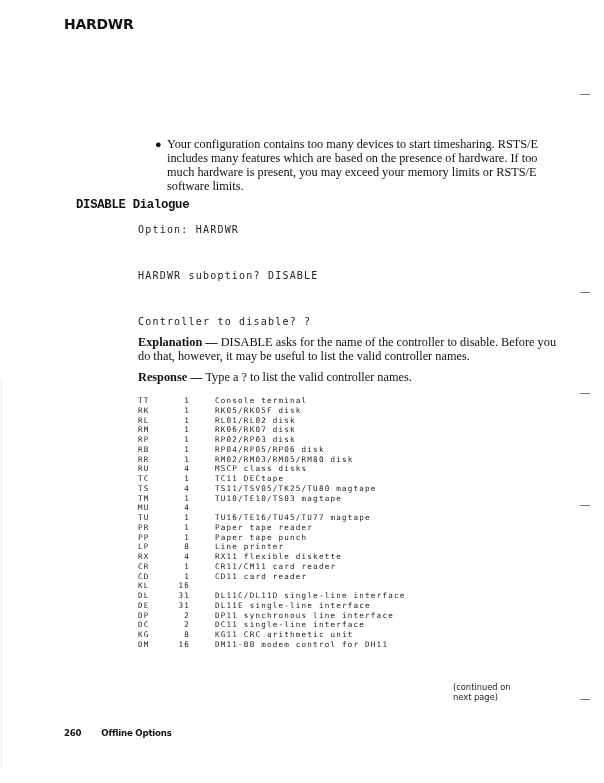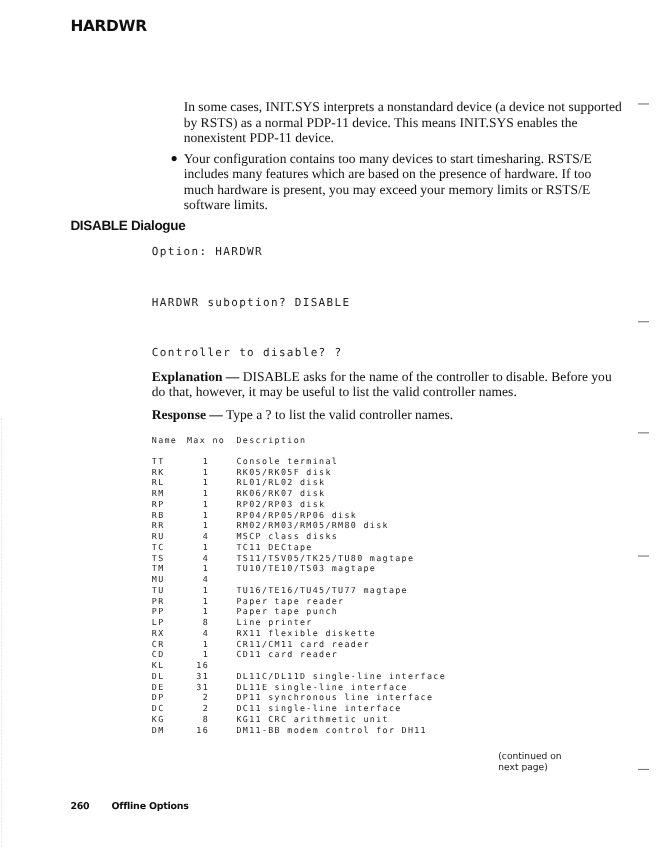--- a/index.html
+++ b/index.html
@@ -3,21 +3,21 @@
   <meta charset="utf-8">
   <style>
     html, body { margin: 0; padding: 0; background: #ffffff; }
     body { width: 604px; height: 783px; position: relative; overflow: hidden; color: #111; }
     .page { position: absolute; left: 0; top: 0; width: 520px; height: 783px; }
     .running-head { position: absolute; left: 64px; top: 16px; font-family: "DejaVu Sans", sans-serif; font-weight: bold; font-size: 14px; letter-spacing: -0.3px; }
     .body-text { font-family: "Liberation Serif", serif; font-size: 12.3px; line-height: 14px; }
     .para { position: absolute; left: 167px; width: 400px; }
     .bullet-wrap { position: absolute; left: 155px; width: 412px; display: flex; }
     .bullet-dot { width: 12px; flex: none; font-size: 11px; line-height: 14px; }
-    .section-head { position: absolute; left: 64px; top: 198px; font-family: Liberation Sans, sans-serif; font-weight: bold; font-size: 12.3px; letter-spacing: -0.3px; }
+    .section-head { position: absolute; left: 76px; top: 198px; font-family: Liberation Mono, monospace; font-weight: bold; font-size: 12.3px; letter-spacing: -0.3px; }
     .mono { font-family: "DejaVu Sans Mono", monospace; font-size: 10px; letter-spacing: 1.2px; color: #222; position: absolute; left: 138px; }
     .label-bold { font-weight: bold; }
     .table { position: absolute; left: 138px; top: 396px; font-family: "DejaVu Sans Mono", monospace; font-size: 7.6px; letter-spacing: 1.2px; color: #222; }
     .trow { display: flex; height: 9.75px; line-height: 9.75px; white-space: pre; }
     .c-name { width: 32px; }
     .c-max-r { width: 20px; text-align: right; }
     .c-gap { width: 25px; }
     .c-desc { }
     .thead { margin-bottom: 9px; }
     .continued { position: absolute; left: 453px; top: 682px; font-family: "DejaVu Sans", sans-serif; font-size: 8.3px; color: #222; }
@@ -27,21 +27,20 @@
     .left-edge { position: absolute; left: 1px; top: 380px; width: 1px; height: 390px; border-left: 1px dotted #ddd; }
   </style>
 </head>
 <body>
 
 <div class="page">
   <div class="left-edge"></div>
 
   <div class="running-head">HARDWR</div>
 
-  <div class="para body-text" style="top:90px;">In some cases, INIT.SYS interprets a nonstandard device (a device not supported by RSTS) as a normal PDP-11 device. This means INIT.SYS enables the nonexistent PDP-11 device.</div>
 
   <div class="bullet-wrap body-text" style="top:137px;">
     <span class="bullet-dot">●</span>
     <span>Your configuration contains too many devices to start timesharing. RSTS/E includes many features which are based on the presence of hardware. If too much hardware is present, you may exceed your memory limits or RSTS/E software limits.</span>
   </div>
 
   <div class="section-head">DISABLE Dialogue</div>
 
   <div class="mono" style="top:224px;">Option: HARDWR</div>
 
@@ -49,23 +48,20 @@
 
   <div class="mono" style="top:316px;">Controller to disable? ?</div>
   <div class="para body-text" style="top:335px; left:138px; width:430px;">
     <span class="label-bold">Explanation —</span><span> DISABLE asks for the name of the controller to disable. Before you do that, however, it may be useful to list the valid controller names.</span>
   </div>
   <div class="para body-text" style="top:370px; left:138px; width:430px;">
     <span class="label-bold">Response —</span><span> Type a ? to list the valid controller names.</span>
   </div>
 
   <div class="table">
-    <div class="trow thead">
-      <span class="c-name">Name</span><span style="width:45px;">Max no</span><span>Description</span>
-    </div>
     <div id="table-body">
         <div class="trow"><span class="c-name">TT</span><span class="c-max-r">1</span><span class="c-gap"></span><span class="c-desc">Console terminal</span></div>
         <div class="trow"><span class="c-name">RK</span><span class="c-max-r">1</span><span class="c-gap"></span><span class="c-desc">RK05/RK05F disk</span></div>
         <div class="trow"><span class="c-name">RL</span><span class="c-max-r">1</span><span class="c-gap"></span><span class="c-desc">RL01/RL02 disk</span></div>
         <div class="trow"><span class="c-name">RM</span><span class="c-max-r">1</span><span class="c-gap"></span><span class="c-desc">RK06/RK07 disk</span></div>
         <div class="trow"><span class="c-name">RP</span><span class="c-max-r">1</span><span class="c-gap"></span><span class="c-desc">RP02/RP03 disk</span></div>
         <div class="trow"><span class="c-name">RB</span><span class="c-max-r">1</span><span class="c-gap"></span><span class="c-desc">RP04/RP05/RP06 disk</span></div>
         <div class="trow"><span class="c-name">RR</span><span class="c-max-r">1</span><span class="c-gap"></span><span class="c-desc">RM02/RM03/RM05/RM80 disk</span></div>
         <div class="trow"><span class="c-name">RU</span><span class="c-max-r">4</span><span class="c-gap"></span><span class="c-desc">MSCP class disks</span></div>
         <div class="trow"><span class="c-name">TC</span><span class="c-max-r">1</span><span class="c-gap"></span><span class="c-desc">TC11 DECtape</span></div>

